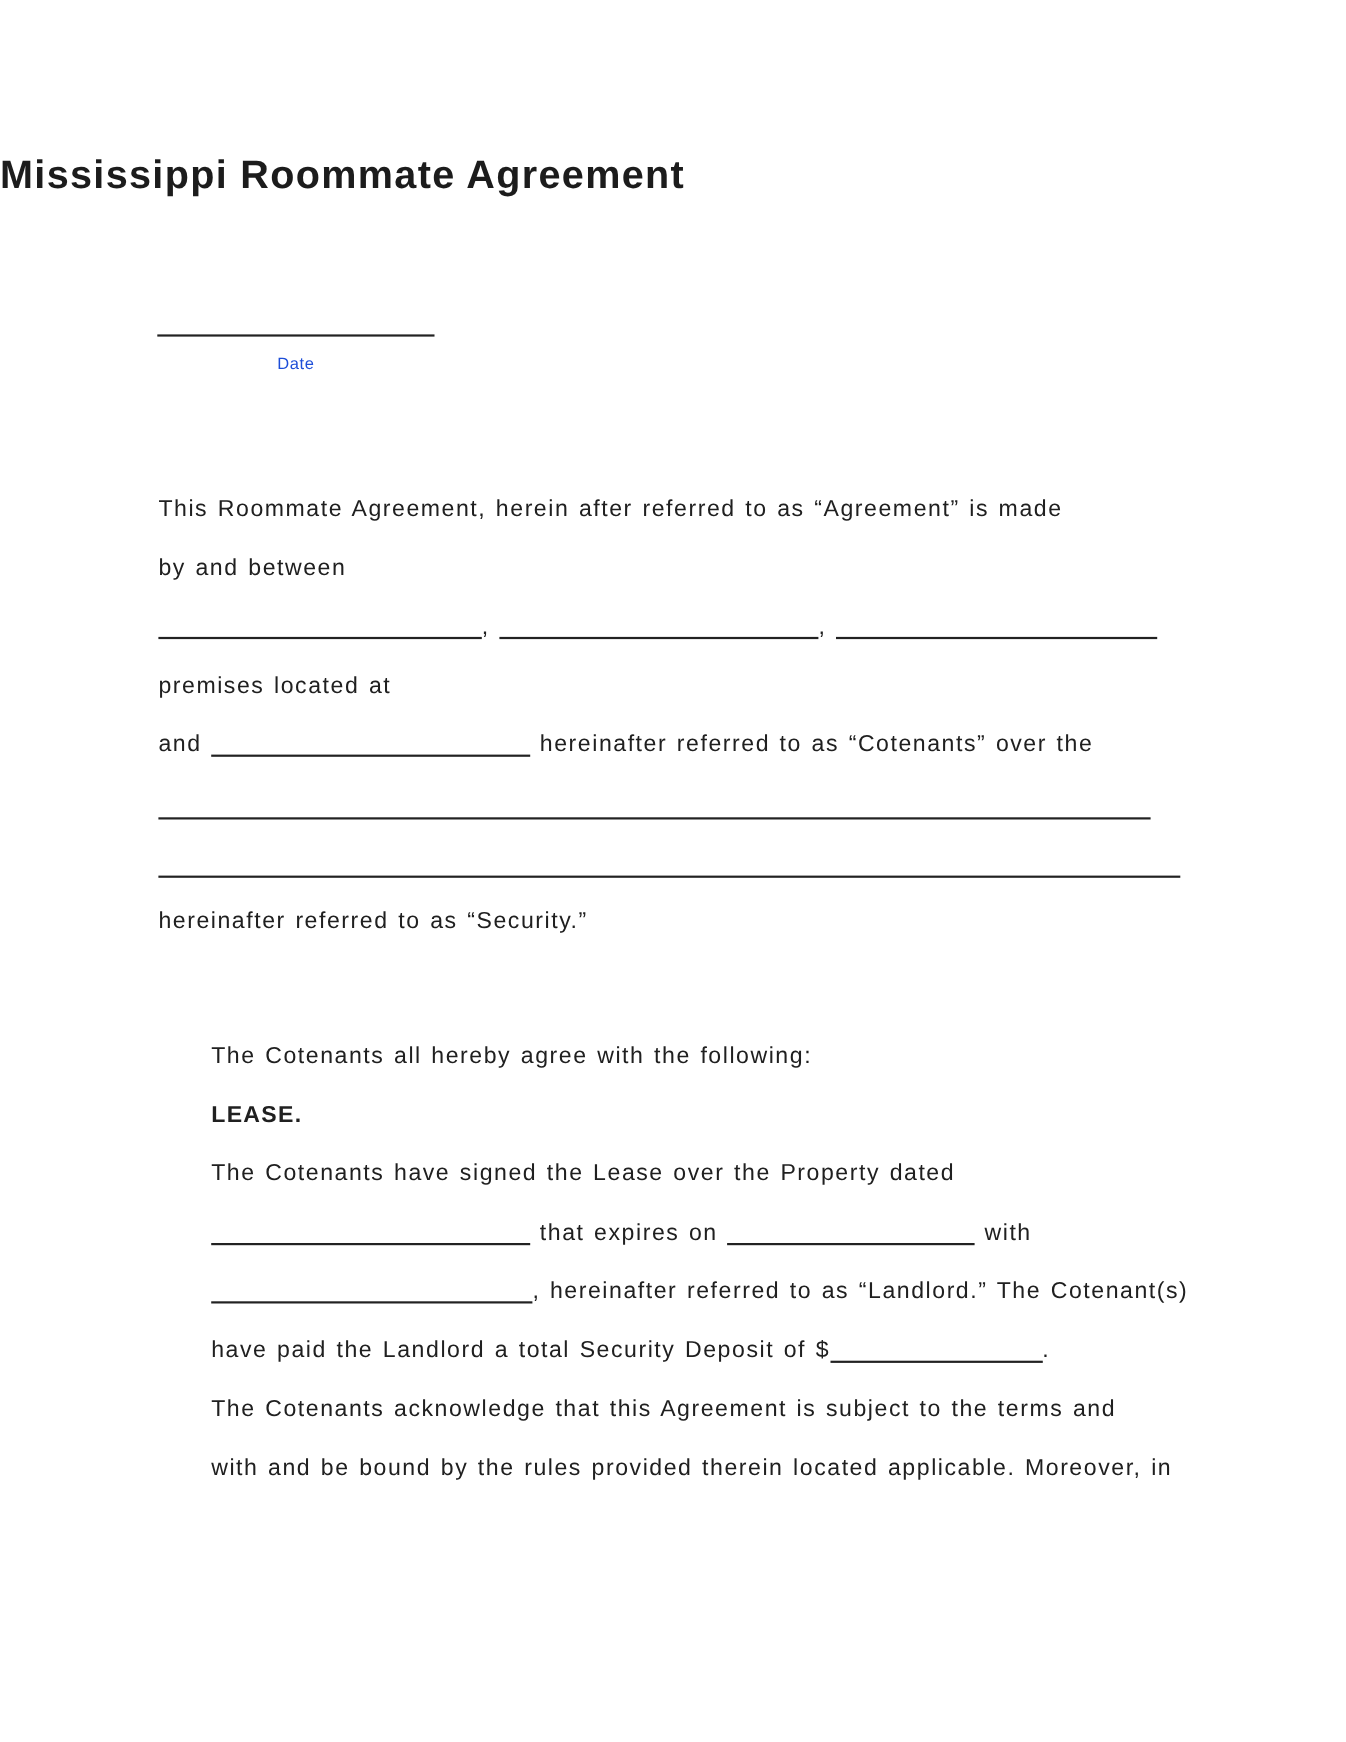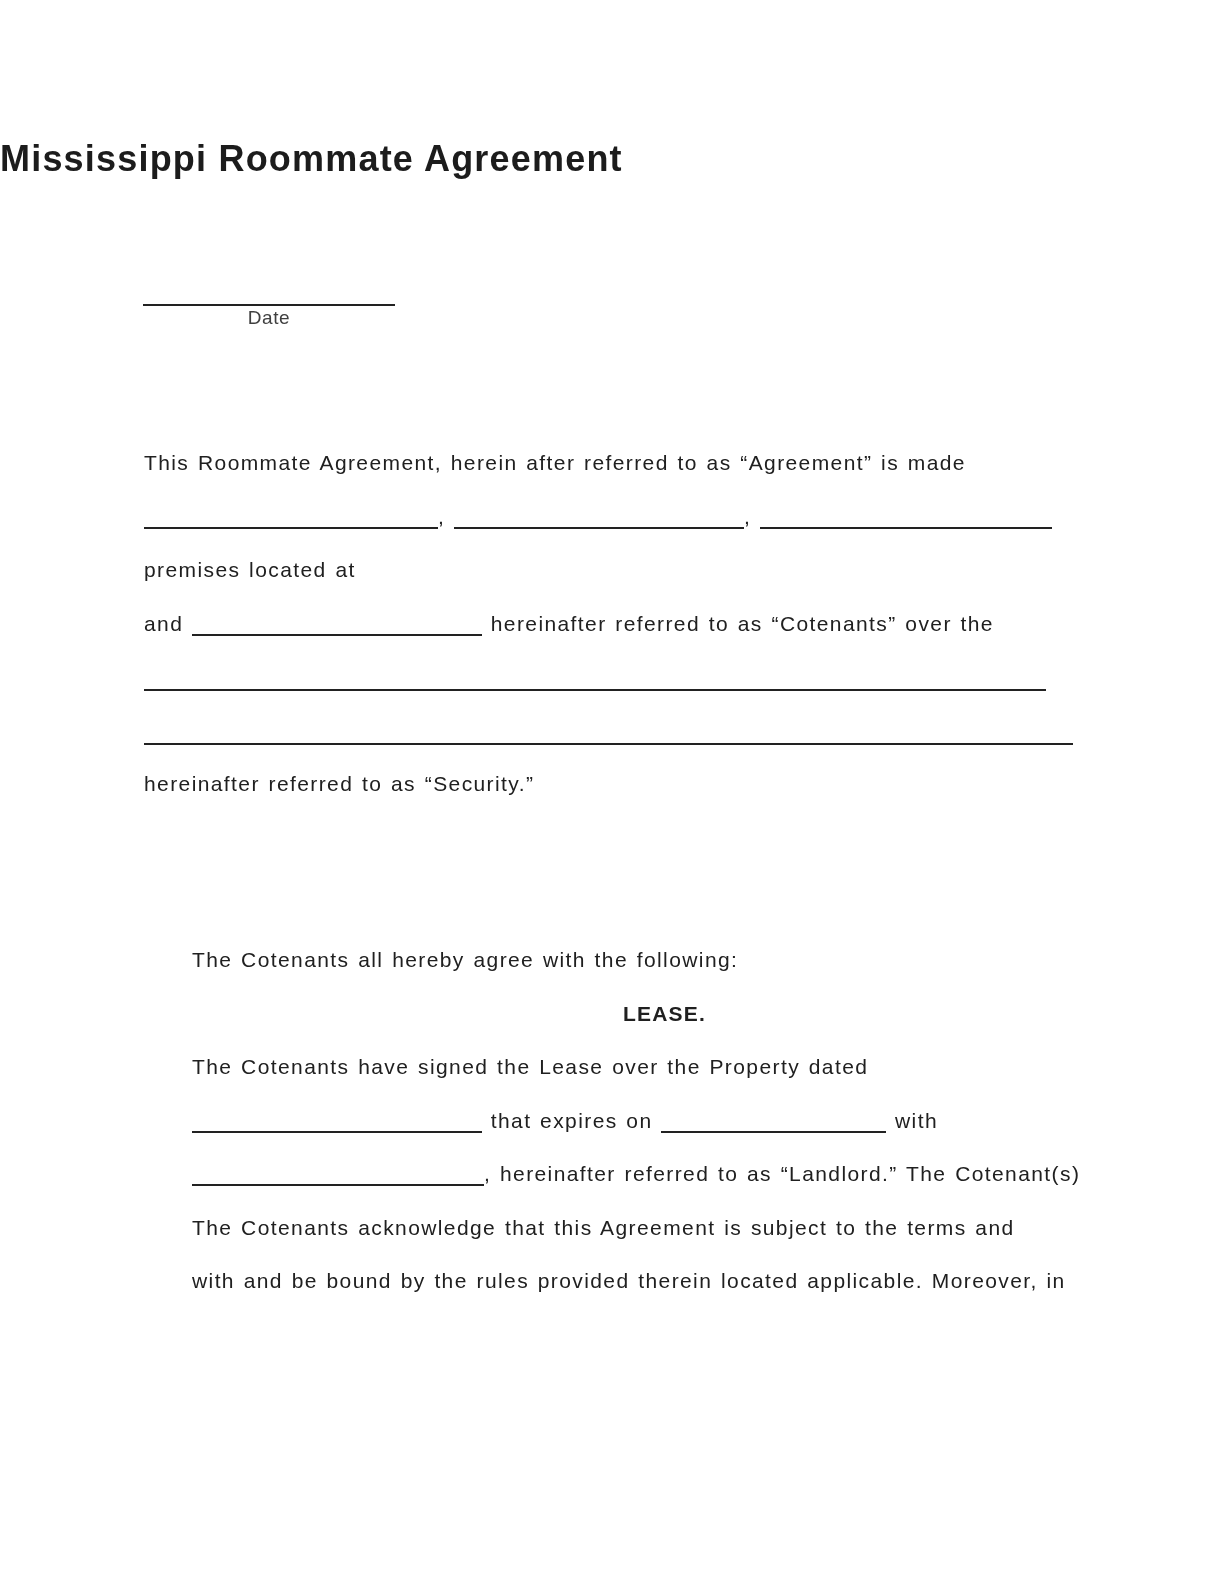--- a/index.html
+++ b/index.html
@@ -28,26 +28,26 @@
     position: absolute;
     left: 143px;
     top: 283px;
     width: 252px;
   }
   .date-line {
     height: 21px;
     border-bottom: 2px solid #222222;
   }
   .date-label {
-    margin-top: 3px;
+    margin-top: 16px;
     text-align: center;
-    font-size: 19px;
+    font-size: 15px;
     line-height: 18px;
     letter-spacing: 0.6px;
-    color: #404040;
+    color: #1d4ed8;
   }
   .body-block {
     position: absolute;
     left: 144px;
     width: 945px;
     font-size: 21px;
     line-height: 53.5px;
     letter-spacing: 1.4px;
     word-spacing: 1.5px;
     white-space: nowrap;
@@ -63,36 +63,37 @@
     margin-bottom: -5px;
   }
   .rule-line { position: relative; }
   .hrule {
     position: absolute;
     top: 39px;
     left: 0;
     height: 0;
     border-top: 2px solid #222222;
   }
-  .heading { font-weight: 700; letter-spacing: 1.2px; text-align: center; }
+  .heading { font-weight: 700; letter-spacing: 1.2px; }
 </style>
 </head>
 <body>
 
 <div class="page">
 
   <div class="doc-title">Mississippi Roommate Agreement</div>
 
   <div class="date-block">
     <div class="date-line"></div>
     <div class="date-label">Date</div>
   </div>
 
   <div class="body-block block-intro">
     <div class="line">This Roommate Agreement, herein after referred to as “Agreement” is made</div>
+    <div class="line">by and between</div>
     <div class="line">
       <span class="blank" style="width:294px"></span><span>,</span>
       <span class="blank" style="width:290px"></span><span>,</span>
       <span class="blank" style="width:292px"></span>
     </div>
     <div class="line">premises located at</div>
     <div class="line">
       <span>and</span>
       <span class="blank" style="width:290px"></span>
       <span>hereinafter referred to as “Cotenants” over the</span>
@@ -112,17 +113,20 @@
     <div class="line">The Cotenants have signed the Lease over the Property dated</div>
     <div class="line">
       <span class="blank" style="width:290px"></span>
       <span>that expires on</span>
       <span class="blank" style="width:225px"></span>
       <span>with</span>
     </div>
     <div class="line">
       <span class="blank" style="width:292px"></span><span>, hereinafter referred to as “Landlord.” The Cotenant(s)</span>
     </div>
+    <div class="line">
+      <span>have paid the Landlord a total Security Deposit of $</span><span class="blank" style="width:193px"></span><span>.</span>
+    </div>
     <div class="line">The Cotenants acknowledge that this Agreement is subject to the terms and</div>
     <div class="line">with and be bound by the rules provided therein located applicable. Moreover, in</div>
   </div>
 
 </div>
 
 </body></html>

